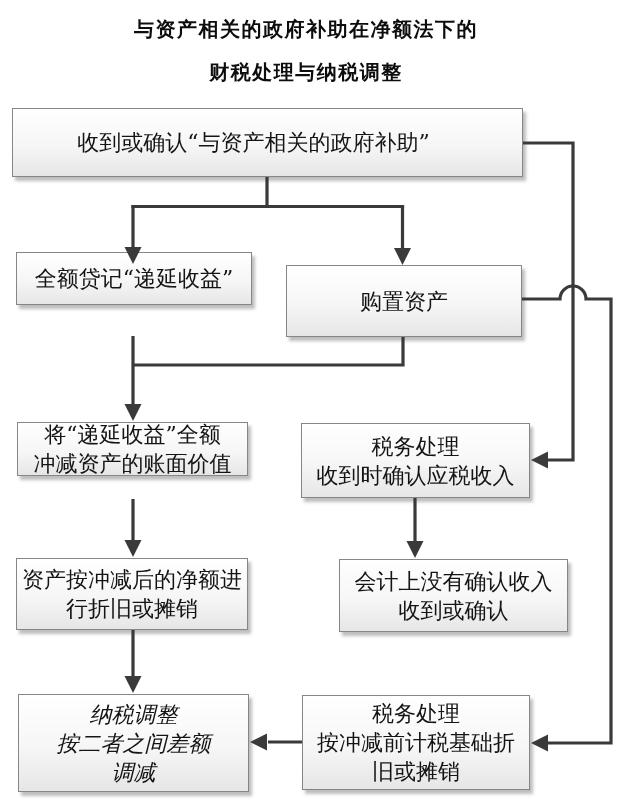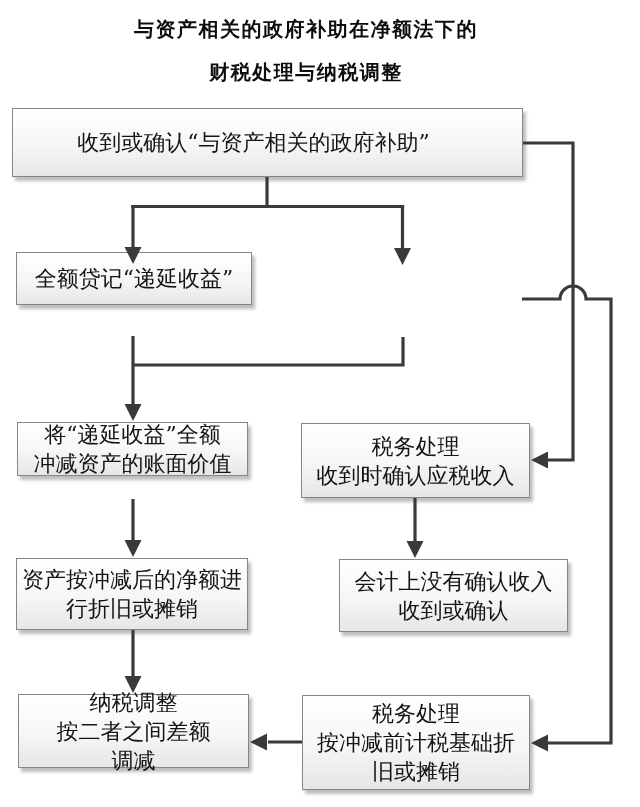--- a/index.html
+++ b/index.html
@@ -77,20 +77,23 @@
   </div>
 
   <div class="node" id="node-receive" style="left:12px; top:108px; width:511px; height:69px;">
     <div class="ln">收到或确认“与资产相关的政府补助”</div>
   </div>
 
   <div class="node" id="node-credit" style="left:16px; top:252px; width:236px; height:53px;">
     <div class="ln">全额贷记“递延收益”</div>
   </div>
 
+  <div class="node" id="node-purchase" style="left:286px; top:265px; width:236px; height:72px;">
+    <div class="ln">购置资产</div>
+  </div>
 
   <div class="node" id="node-offset" style="left:17px; top:422px; width:231px; height:54px;">
     <div class="ln">将“递延收益”全额</div>
     <div class="ln">冲减资产的账面价值</div>
   </div>
 
   <div class="node" id="node-tax-receipt" style="left:301px; top:423px; width:229px; height:75px;">
     <div class="ln">税务处理</div>
     <div class="ln">收到时确认应税收入</div>
   </div>
@@ -98,21 +101,21 @@
   <div class="node" id="node-depreciate" style="left:16px; top:558px; width:232px; height:72px;text-align:right;">
     <div class="ln">资产按冲减后的净额进</div>
     <div class="ln">行折旧或摊销</div>
   </div>
 
   <div class="node" id="node-accounting" style="left:312px; top:559px; width:229px; height:73px;margin-left:27px;">
     <div class="ln">会计上没有确认收入</div>
     <div class="ln">收到或确认</div>
   </div>
 
-  <div class="node" id="node-adjust" style="left:18px; top:694px; width:231px; height:74px;">
+  <div class="node" id="node-adjust" style="left:18px; top:694px; width:231px; height:98px;font-style:italic;">
     <div class="ln">纳税调整</div>
     <div class="ln">按二者之间差额</div>
     <div class="ln">调减</div>
   </div>
 
   <div class="node" id="node-tax-basis" style="left:302px; top:695px; width:228px; height:95px;">
     <div class="ln">税务处理</div>
     <div class="ln">按冲减前计税基础折</div>
     <div class="ln">旧或摊销</div>
   </div>

